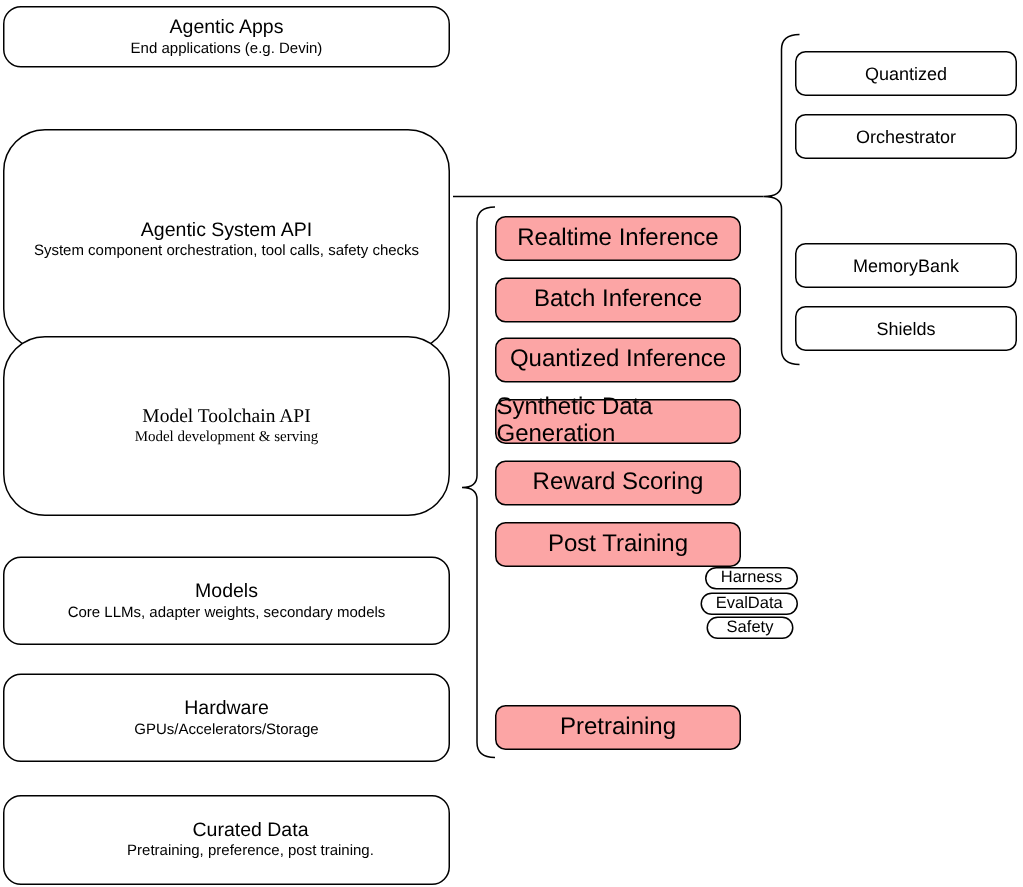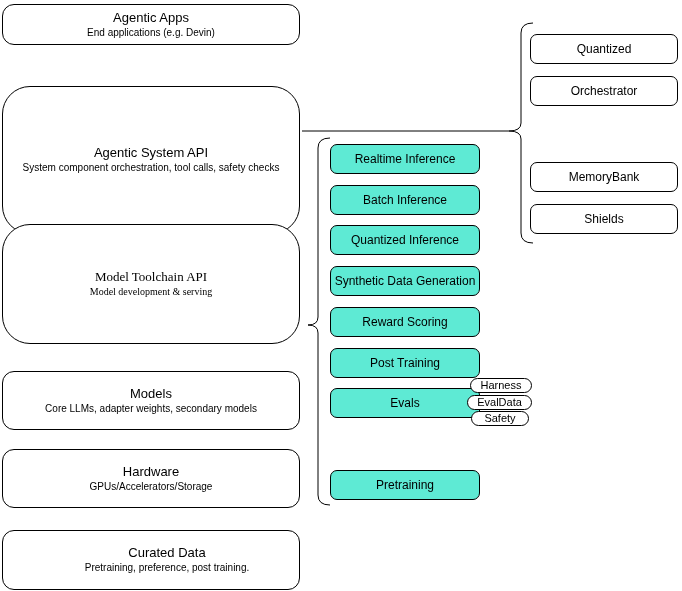--- a/index.html
+++ b/index.html
@@ -35,30 +35,30 @@
   .node .subtitle {
     font-size: 10px;
     line-height: 14px;
     color: #000000;
   }
   .r-small { border-radius: 12px; }
   .r-large { border-radius: 28px; }
   .mid-box {
     position: absolute;
     left: 330px;
-    width: 150px;
+    width: 164px;
     height: 30px;
     box-sizing: border-box;
     border: 1px solid #000000;
     border-radius: 7px;
-    background: #5eead4;
+    background: #fca5a5;
     display: flex;
     align-items: center;
     justify-content: center;
-    font-size: 12px;
+    font-size: 16px;
     color: #000000;
     z-index: 2;
   }
   .right-box {
     position: absolute;
     left: 530px;
     width: 148px;
     height: 30px;
     box-sizing: border-box;
     border: 1px solid #000000;
@@ -133,21 +133,20 @@
     <div class="title">Curated Data</div>
     <div class="subtitle">Pretraining, preference, post training.</div>
   </div>
 
   <div class="mid-box" style="top:144px;">Realtime Inference</div>
   <div class="mid-box" style="top:185px;">Batch Inference</div>
   <div class="mid-box" style="top:225px;">Quantized Inference</div>
   <div class="mid-box" style="top:266px;">Synthetic Data Generation</div>
   <div class="mid-box" style="top:307px;">Reward Scoring</div>
   <div class="mid-box" style="top:348px;">Post Training</div>
-  <div class="mid-box" style="top:388px;">Evals</div>
   <div class="mid-box" style="top:470px;">Pretraining</div>
 
   <div class="pill" style="left:470px; top:378px; width:62px;">Harness</div>
   <div class="pill" style="left:467px; top:395px; width:65px;">EvalData</div>
   <div class="pill" style="left:471px; top:411px; width:58px;">Safety</div>
 
   <div class="right-box" style="top:34px;">Quantized</div>
   <div class="right-box" style="top:76px;">Orchestrator</div>
   <div class="right-box" style="top:162px;">MemoryBank</div>
   <div class="right-box" style="top:204px;">Shields</div>

